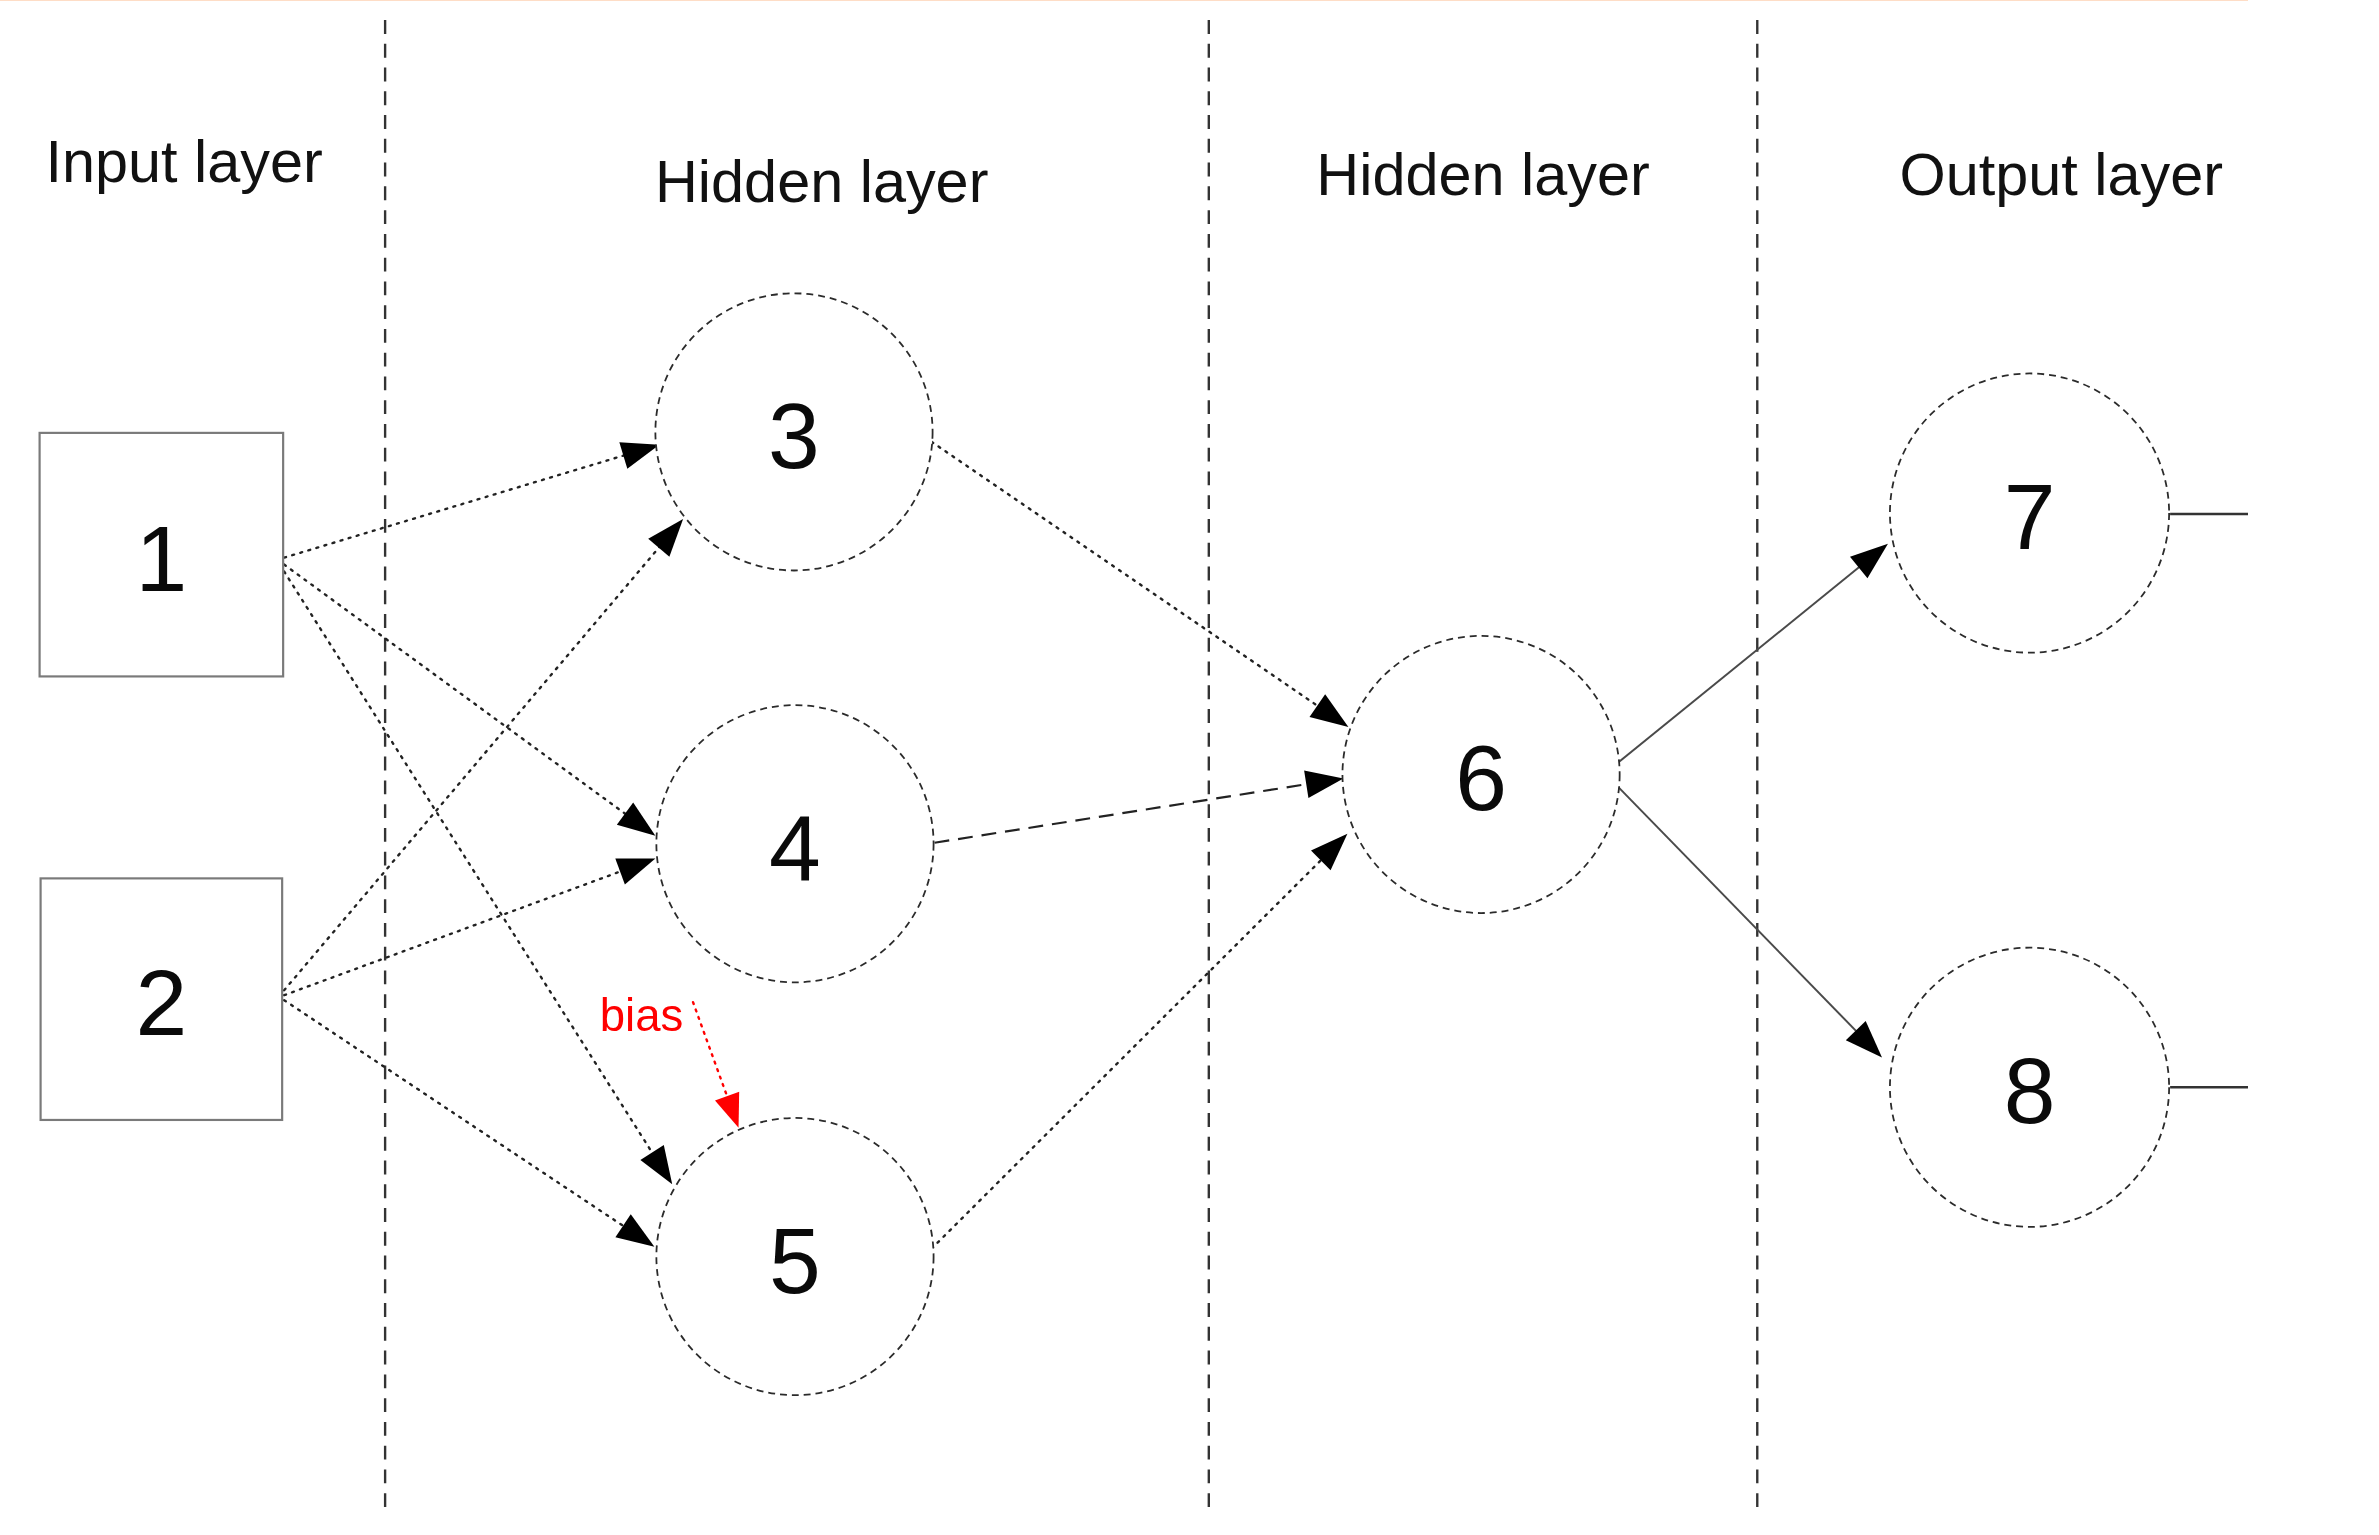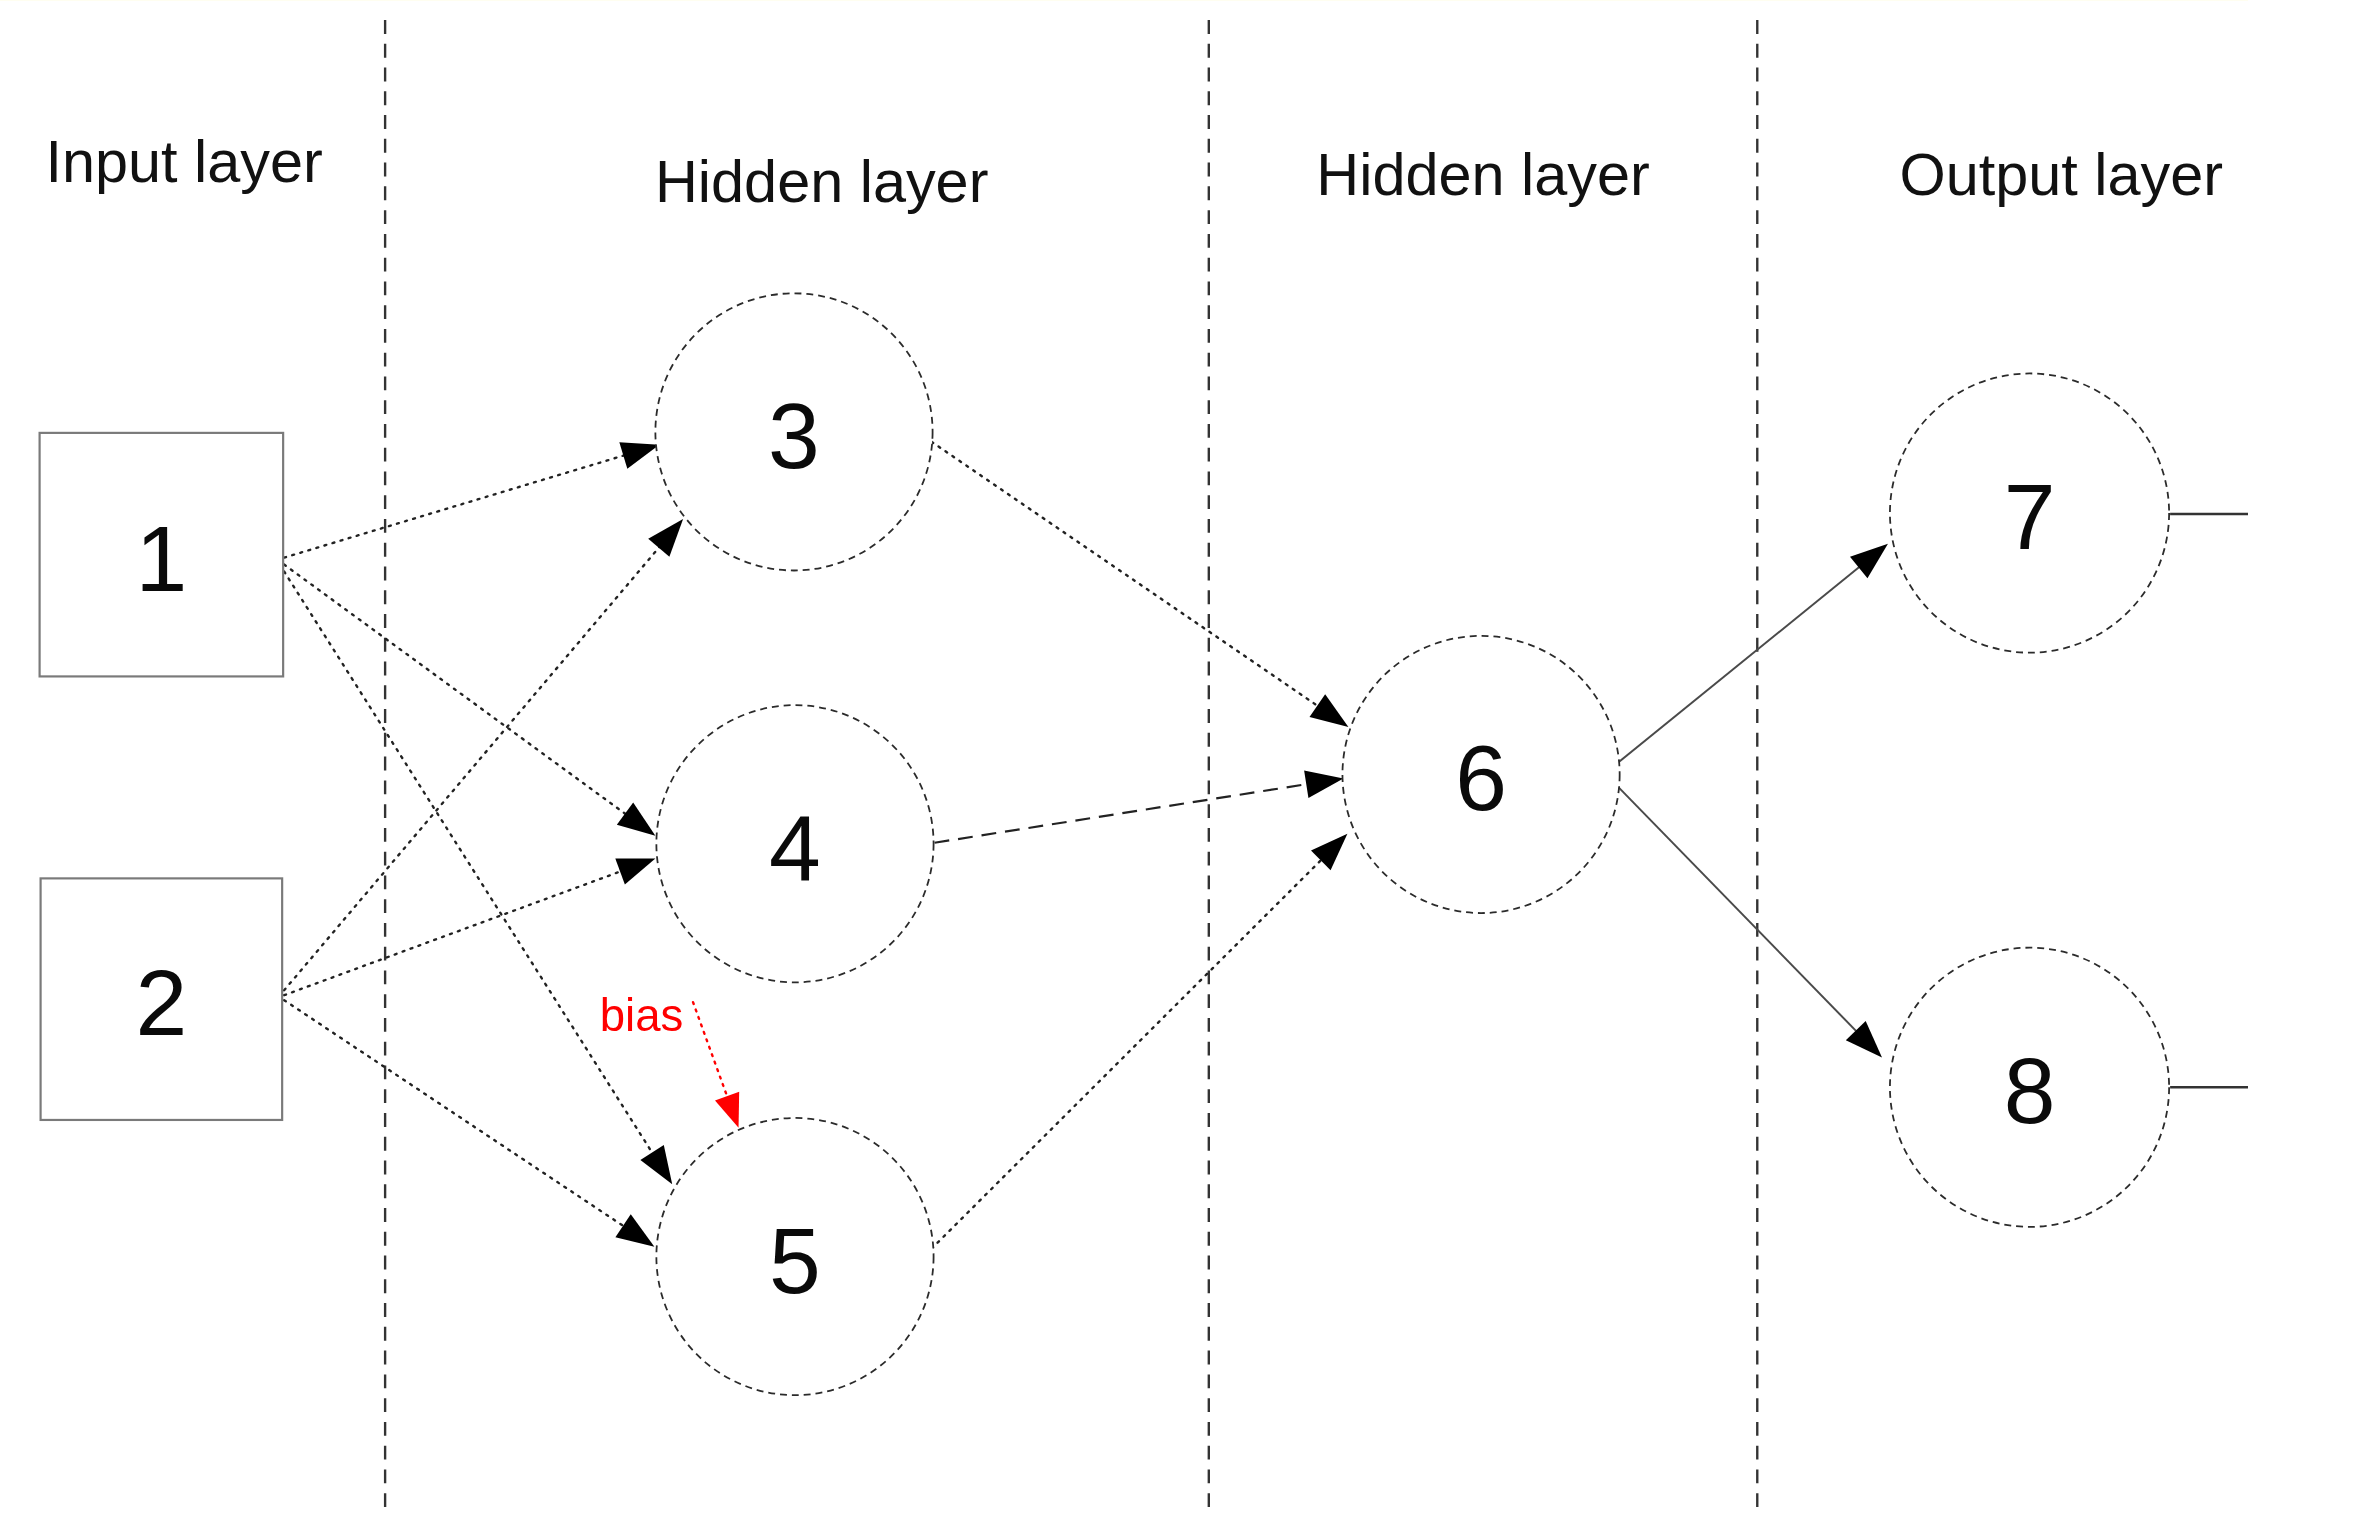--- a/index.html
+++ b/index.html
@@ -5,21 +5,21 @@
   html, body {
     margin: 0;
     padding: 0;
     background: #ffffff;
     font-family: "Liberation Sans", "DejaVu Sans", sans-serif;
   }
   .canvas {
     position: relative;
     width: 2248px;
     height: 1536px;
-    background: #fef9c3;
+    background: #f97316;
     overflow: hidden;
   }
   svg { display: block; }
   text { user-select: none; }
   .layer-label {
     font-family: "Liberation Sans", "DejaVu Sans", sans-serif;
     font-size: 60px;
     fill: #111111;
   }
   .node-label {

